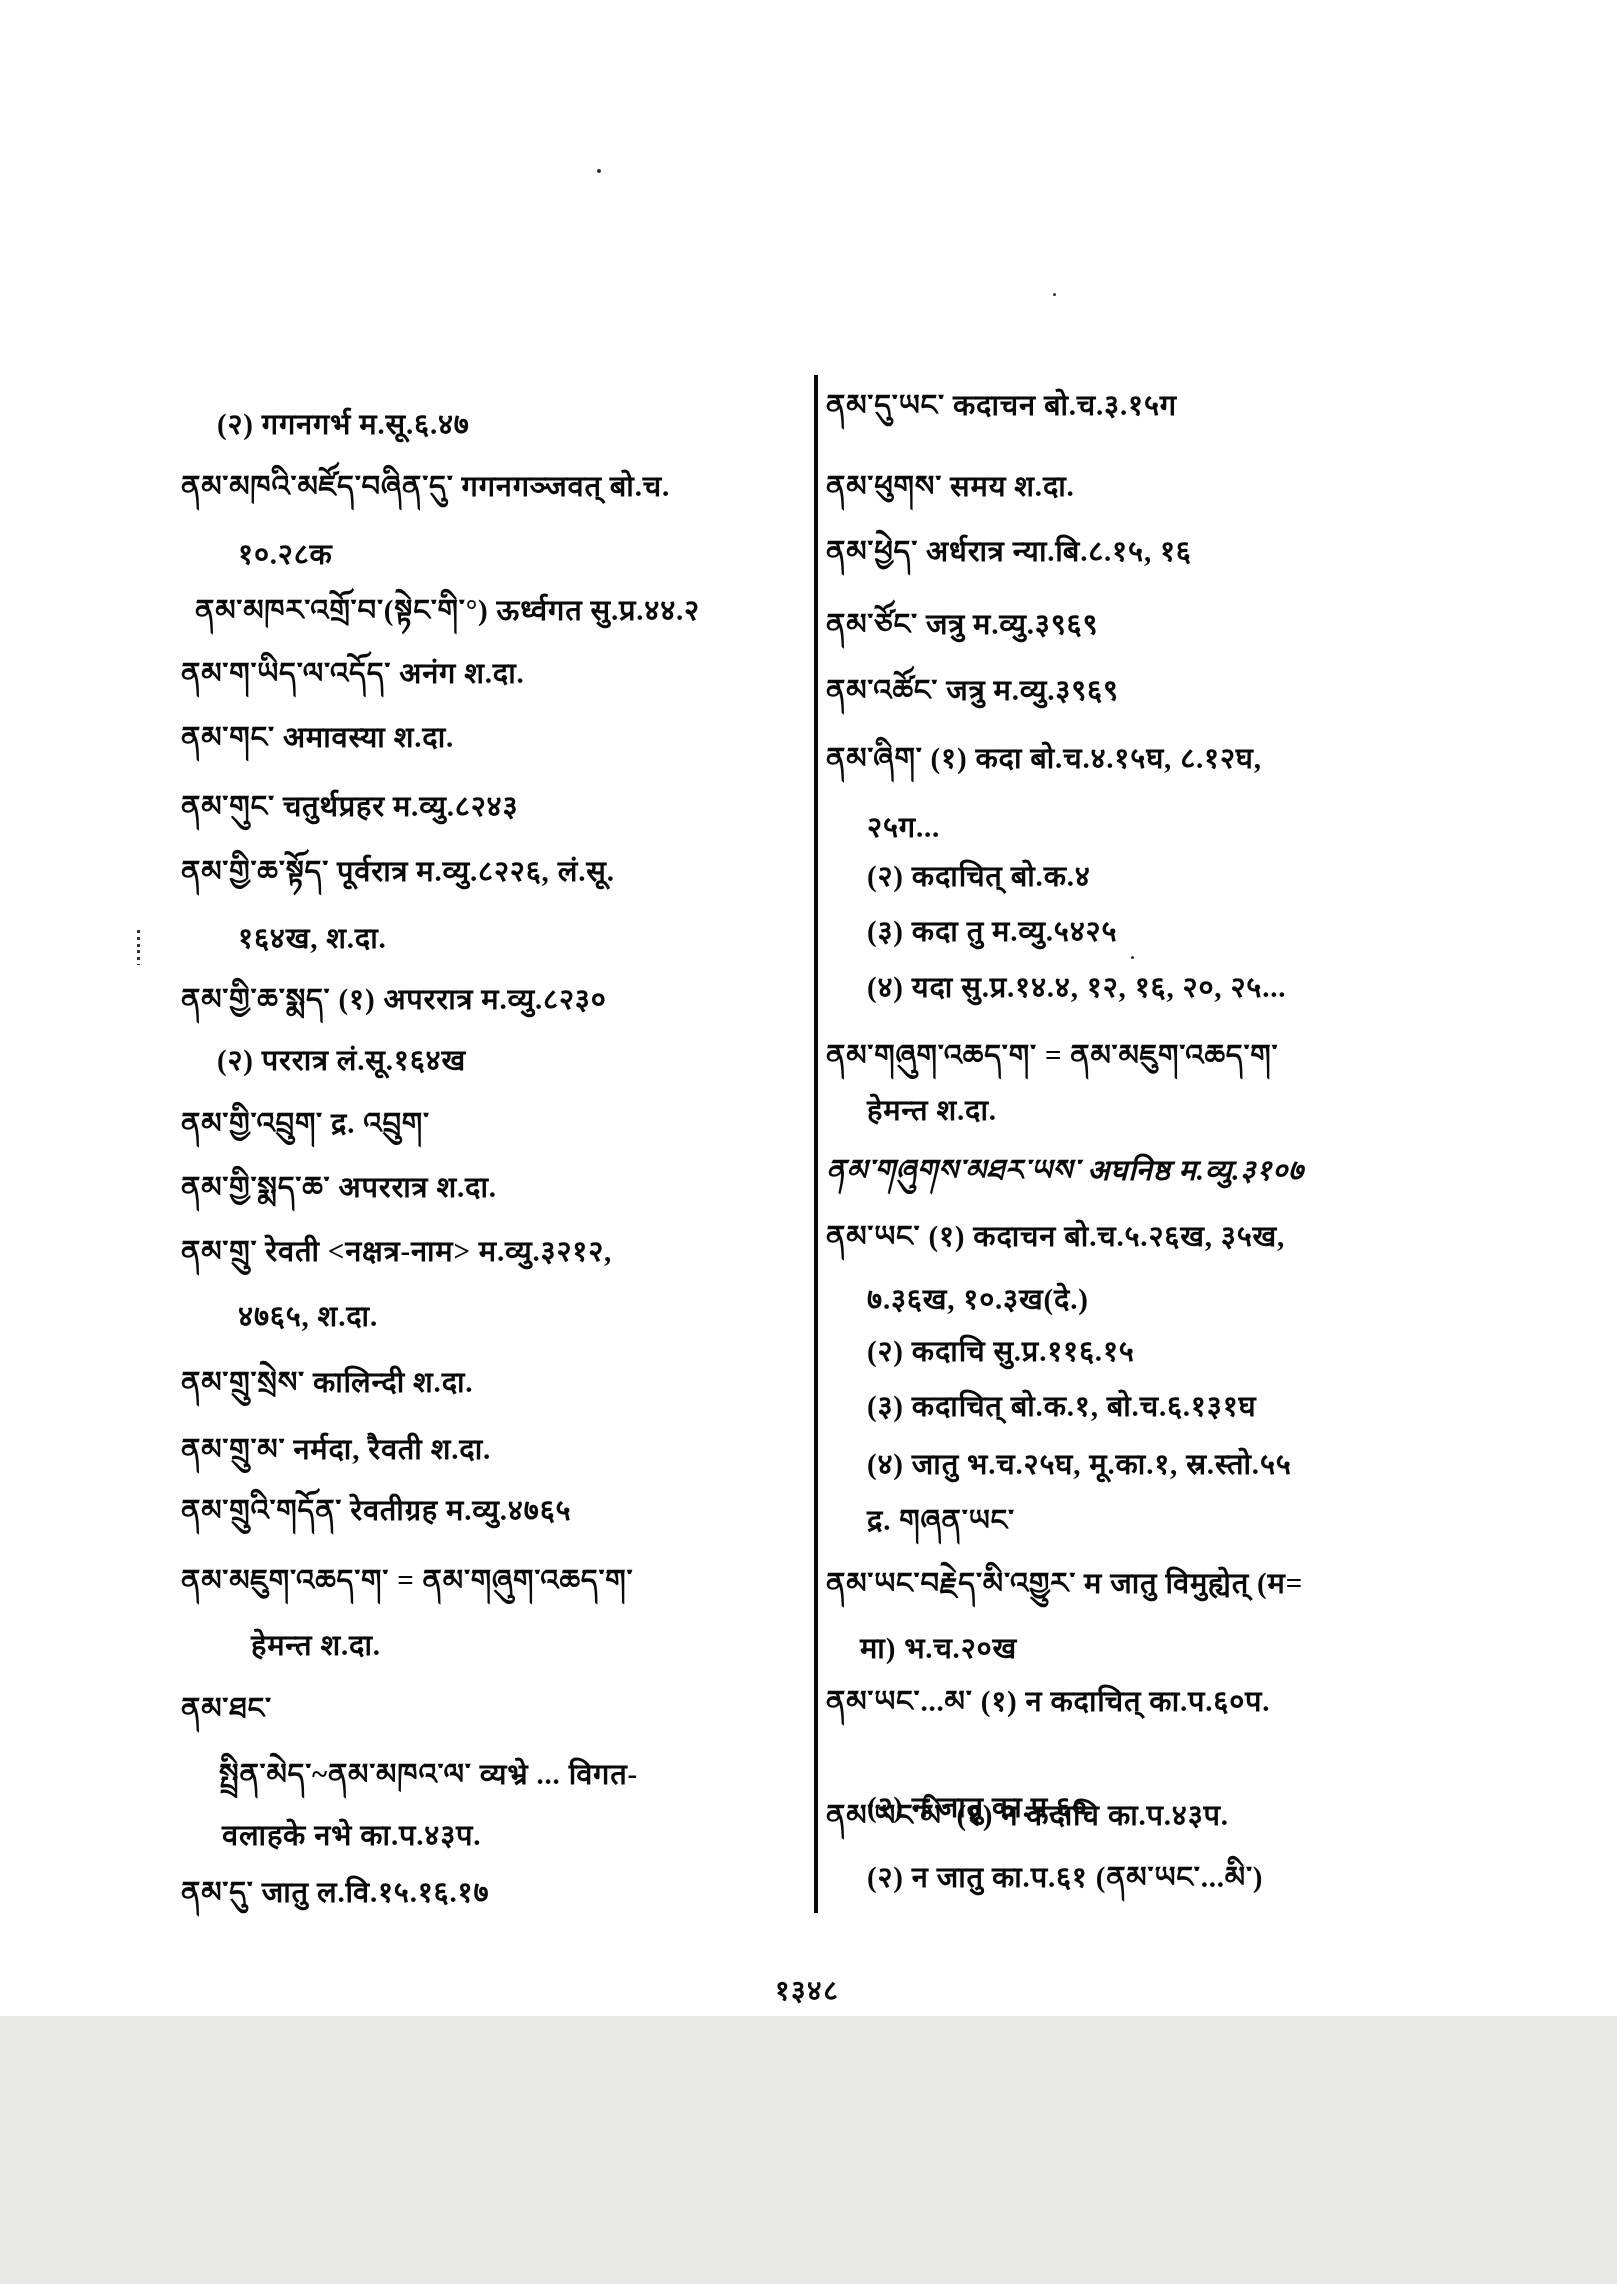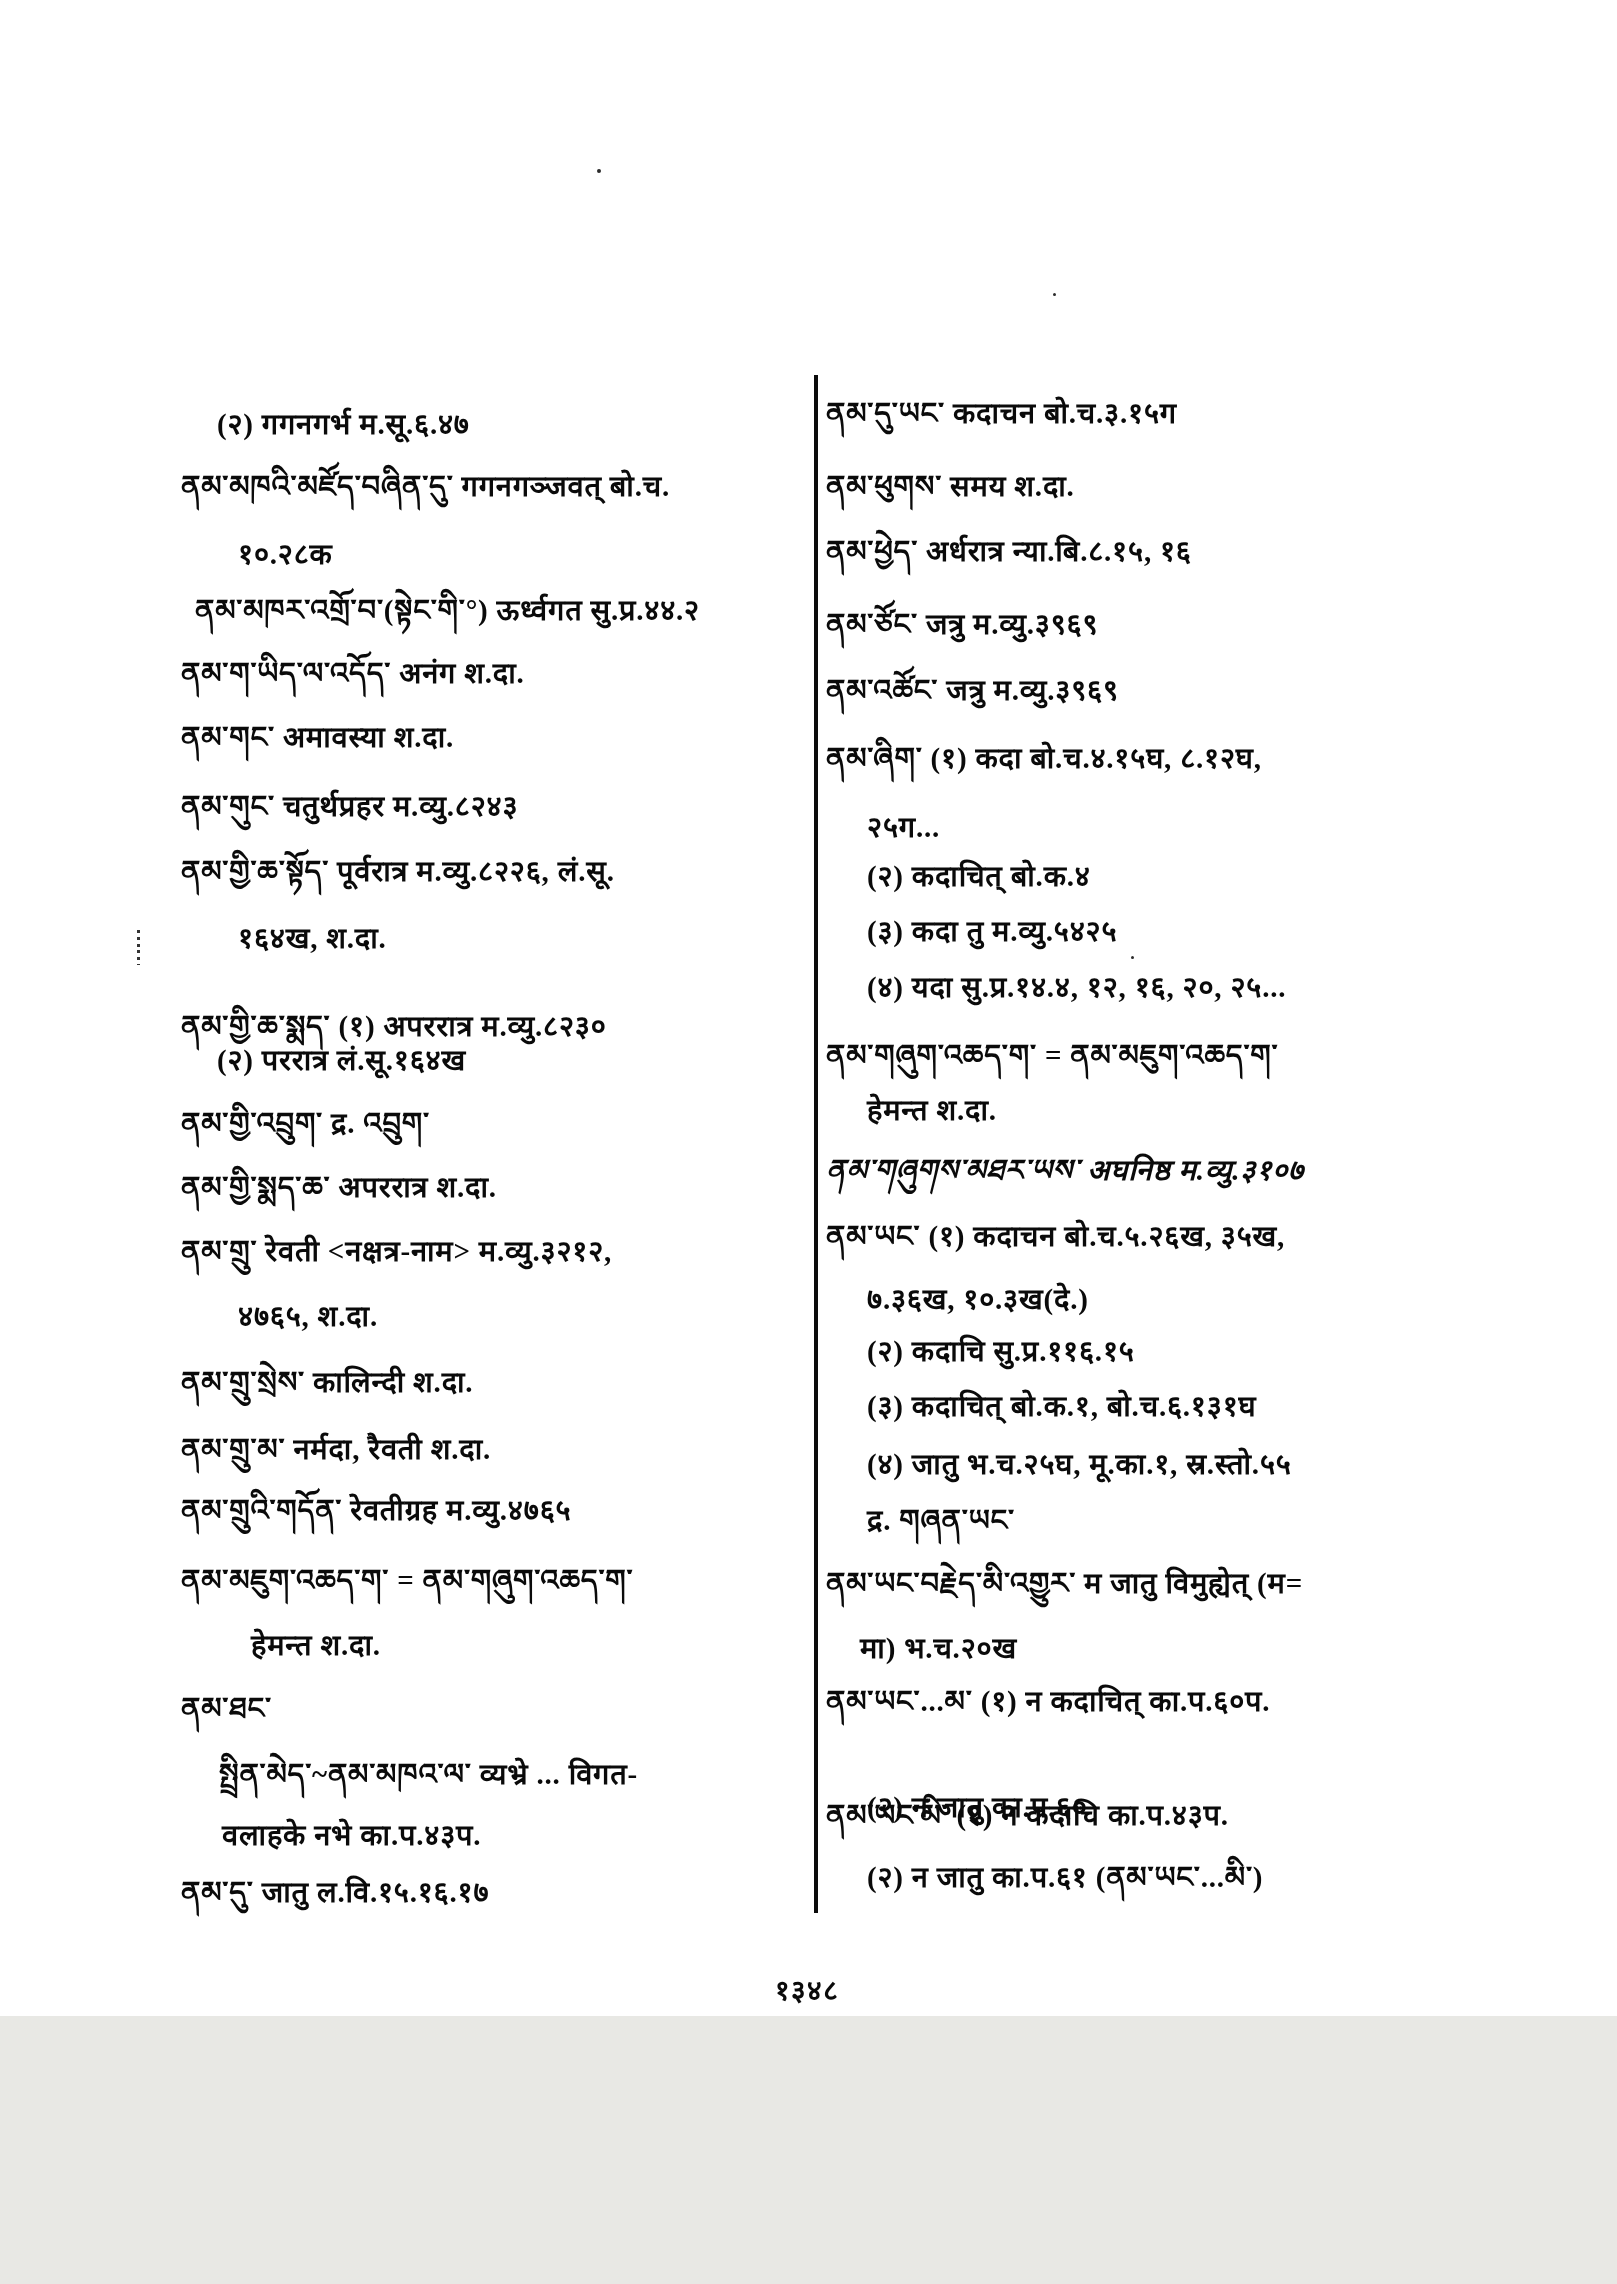--- a/index.html
+++ b/index.html
@@ -60,39 +60,39 @@
   <div class="col-left">
     <div class="line" style="left:217px;top:402px;">(२) गगनगर्भ म.सू.६.४७</div>
     <div class="line" style="left:181px;top:464px;">ནམ་མཁའི་མཛོད་བཞིན་དུ་ गगनगञ्जवत् बो.च.</div>
     <div class="line" style="left:238px;top:532px;">१०.२८क</div>
     <div class="line" style="left:181px;top:588px;margin-left:14px;">ནམ་མཁར་འགྲོ་བ་(སྟེང་གི་°) ऊर्ध्वगत सु.प्र.४४.२</div>
     <div class="line" style="left:181px;top:651px;">ནམ་ག་ཡིད་ལ་འདོད་ अनंग श.दा.</div>
     <div class="line" style="left:181px;top:715px;">ནམ་གང་ अमावस्या श.दा.</div>
     <div class="line" style="left:181px;top:784px;">ནམ་གུང་ चतुर्थप्रहर म.व्यु.८२४३</div>
     <div class="line" style="left:181px;top:849px;">ནམ་གྱི་ཆ་སྟོད་ पूर्वरात्र म.व्यु.८२२६, लं.सू.</div>
     <div class="line" style="left:238px;top:916px;">१६४ख, श.दा.</div>
-    <div class="line" style="left:181px;top:977px;margin-top:27px;">ནམ་གྱི་ཆ་སྨད་ (१) अपररात्र म.व्यु.८२३०</div>
+    <div class="line" style="left:181px;top:977px;">ནམ་གྱི་ཆ་སྨད་ (१) अपररात्र म.व्यु.८२३०</div>
     <div class="line" style="left:217px;top:1038px;text-align:center;">(२) पररात्र लं.सू.१६४ख</div>
     <div class="line" style="left:181px;top:1101px;">ནམ་གྱི་འབྲུག་   द्र. འབྲུག་</div>
     <div class="line" style="left:181px;top:1165px;">ནམ་གྱི་སྨད་ཆ་ अपररात्र श.दा.</div>
     <div class="line" style="left:181px;top:1229px;">ནམ་གྲུ་ रेवती &lt;नक्षत्र-नाम&gt; म.व्यु.३२१२,</div>
     <div class="line" style="left:238px;top:1294px;">४७६५, श.दा.</div>
     <div class="line" style="left:181px;top:1360px;">ནམ་གྲུ་སྲེས་ कालिन्दी श.दा.</div>
     <div class="line" style="left:181px;top:1427px;">ནམ་གྲུ་མ་ नर्मदा, रैवती श.दा.</div>
     <div class="line" style="left:181px;top:1488px;">ནམ་གྲུའི་གདོན་ रेवतीग्रह म.व्यु.४७६५</div>
     <div class="line" style="left:181px;top:1558px;">ནམ་མཇུག་འཆད་ག་ = ནམ་གཞུག་འཆད་ག་</div>
     <div class="line" style="left:251px;top:1623px;">हेमन्त श.दा.</div>
     <div class="line" style="left:181px;top:1686px;">ནམ་ཐང་</div>
     <div class="line" style="left:219px;top:1752px;">སྤྲིན་མེད་~ནམ་མཁའ་ལ་ व्यभ्रे ... विगत-</div>
     <div class="line" style="left:222px;top:1813px;">वलाहके नभे का.प.४३प.</div>
     <div class="line" style="left:181px;top:1870px;">ནམ་དུ་ जातु ल.वि.१५.१६.१७</div>
   </div>
 
   <div class="col-right">
-    <div class="line" style="left:826px;top:391px;">ནམ་དུ་ཡང་ कदाचन बो.च.३.१५ग</div>
+    <div class="line" style="left:826px;top:383px;">ནམ་དུ་ཡང་ कदाचन बो.च.३.१५ग</div>
     <div class="line" style="left:826px;top:464px;">ནམ་ཕུགས་ समय श.दा.</div>
     <div class="line" style="left:826px;top:529px;">ནམ་ཕྱེད་ अर्धरात्र न्या.बि.८.१५, १६</div>
     <div class="line" style="left:826px;top:602px;">ནམ་ཙོང་ जत्रु म.व्यु.३९६९</div>
     <div class="line" style="left:826px;top:668px;">ནམ་འཚོང་ जत्रु म.व्यु.३९६९</div>
     <div class="line" style="left:826px;top:736px;">ནམ་ཞིག་ (१) कदा बो.च.४.१५घ, ८.१२घ,</div>
     <div class="line" style="left:867px;top:805px;">२५ग...</div>
     <div class="line" style="left:867px;top:854px;">(२) कदाचित् बो.क.४</div>
     <div class="line" style="left:867px;top:909px;">(३) कदा तु म.व्यु.५४२५</div>
     <div class="line" style="left:867px;top:965px;">(४) यदा सु.प्र.१४.४, १२, १६, २०, २५...</div>
     <div class="line" style="left:826px;top:1033px;">ནམ་གཞུག་འཆད་ག་ = ནམ་མཇུག་འཆད་ག་</div>

